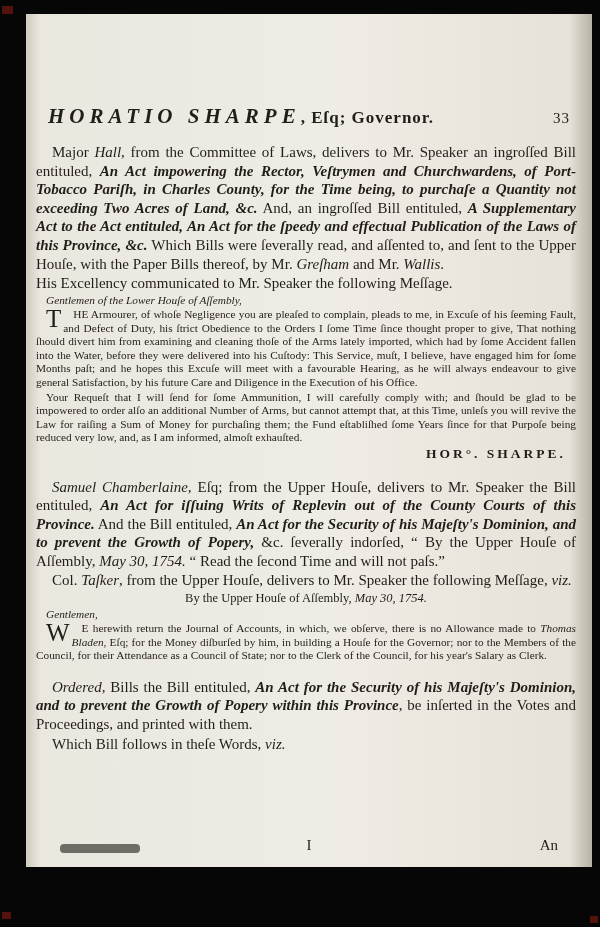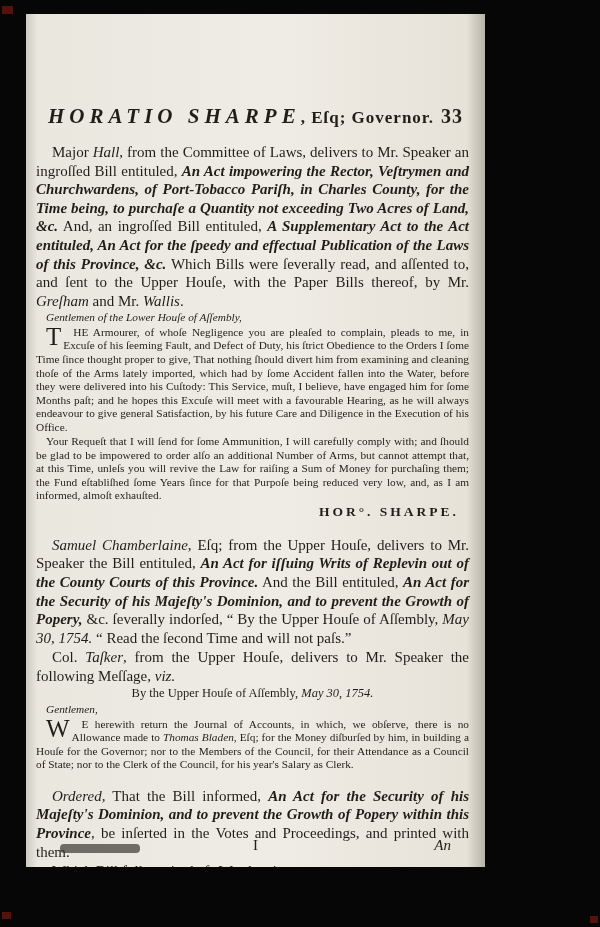--- a/index.html
+++ b/index.html
@@ -1,40 +1,40 @@
 <!DOCTYPE html>
 <html><head>
 <meta charset="utf-8">
 <style>
   html,body{margin:0;padding:0;background:#000;}
   .scan{position:relative;width:600px;height:927px;background:#060606;overflow:hidden;
         font-family:"Liberation Serif","DejaVu Serif",serif;}
-  .paper{position:absolute;left:26px;top:14px;width:459px;height:853px;
+  .paper{position:absolute;left:26px;top:14px;width:566px;height:853px;
          background:linear-gradient(90deg,#cfcabf 0,#eae7df 2.5%,#efece5 55%,#e6e2d8 96%,#b7b2a6 100%);
          color:#211e18;overflow:hidden;}
   .content{padding:90px 16px 0 10px;}
   .pghead{display:flex;align-items:baseline;justify-content:space-between;margin-bottom:14px;padding:0 6px 0 12px;}
   .pghead .title{font-style:italic;font-size:21px;letter-spacing:5px;font-weight:600;}
   .pghead .suffix{font-size:17px;letter-spacing:1px;font-weight:600;}
-  .pghead .pgnum{font-size:20px;letter-spacing:1px;font-weight:bold;}
+  .pghead .pgnum{font-size:15px;letter-spacing:1px;}
   .para{margin:1px 0;text-align:justify;font-size:15px;line-height:1.24;text-indent:16px;}
   .para.noindent{text-indent:0;}
   .para.small{font-size:11.3px;line-height:1.2;text-indent:10px;}
   .para.center{text-align:center;text-indent:0;}
   .para.right{text-align:right;text-indent:0;}
   .para.mt{margin-top:15px;}
   .para.smallish{font-size:12.5px;}
   .para.sharpe{font-size:13.5px;letter-spacing:3px;padding-right:10px;font-weight:600;}
   .para.signed{text-align:center;text-indent:0;padding-left:150px;}
   .it{font-style:italic;}
   .bld{font-weight:600;}
   .dropcap{float:left;font-size:25px;line-height:0.82;padding:1px 2px 0 0;font-style:normal;}
   .footerline{position:absolute;left:0;right:0;bottom:10px;height:20px;font-size:15px;}
   .sigmark{position:absolute;left:0;right:0;text-align:center;}
-  .catchword{position:absolute;right:34px;font-style:italic;}
+  .catchword{position:absolute;right:34px;}
   .corner-mark{position:absolute;background:#54120d;}
   .cm1{left:2px;top:6px;width:11px;height:8px;}
   .cm2{left:2px;bottom:8px;width:9px;height:7px;}
   .cm3{right:2px;bottom:4px;width:8px;height:7px;}
   .smudge{position:absolute;left:34px;bottom:14px;width:80px;height:9px;background:#3a3832;opacity:.7;border-radius:4px;}
 </style>
 </head>
 <body>
 
 <div class="scan">
@@ -47,30 +47,31 @@
 
       <div class="pghead">
         <span>
           <span class="title">HORATIO SHARPE</span><span class="suffix">, Eſq; Governor.</span>
         </span>
         <span class="pgnum">33</span>
       </div>
 
       <div>
           <p class="para"><span>Major </span><span class="it">Hall</span><span>, from the Committee of Laws, delivers to Mr. Speaker an ingroſſed Bill entituled, </span><span class="it bld">An Act impowering the Rector, Veſtrymen and Churchwardens, of Port-Tobacco Pariſh, in Charles County, for the Time being, to purchaſe a Quantity not exceeding Two Acres of Land, &amp;c.</span><span> And, an ingroſſed Bill entituled, </span><span class="it bld">A Supplementary Act to the Act entituled, An Act for the ſpeedy and effectual Publication of the Laws of this Province, &amp;c.</span><span> Which Bills were ſeverally read, and aſſented to, and ſent to the Upper Houſe, with the Paper Bills thereof, by Mr. </span><span class="it">Greſham</span><span> and Mr. </span><span class="it">Wallis</span><span>.</span></p>
+          <p class="para noindent"><span>His Excellency communicated to Mr. Speaker the following Meſſage.</span></p>
           <p class="para small"><span class="it">Gentlemen of the Lower Houſe of Aſſembly,</span></p>
           <p class="para small noindent"><span class="dropcap">T</span><span>HE Armourer, of whoſe Negligence you are pleaſed to complain, pleads to me, in Excuſe of his ſeeming Fault, and Defect of Duty, his ſtrict Obedience to the Orders I ſome Time ſince thought proper to give, That nothing ſhould divert him from examining and cleaning thoſe of the Arms lately imported, which had by ſome Accident fallen into the Water, before they were delivered into his Cuſtody: This Service, muſt, I believe, have engaged him for ſome Months paſt; and he hopes this Excuſe will meet with a favourable Hearing, as he will always endeavour to give general Satisfaction, by his future Care and Diligence in the Execution of his Office.</span></p>
           <p class="para small"><span>Your Requeſt that I will ſend for ſome Ammunition, I will carefully comply with; and ſhould be glad to be impowered to order alſo an additional Number of Arms, but cannot attempt that, at this Time, unleſs you will revive the Law for raiſing a Sum of Money for purchaſing them; the Fund eſtabliſhed ſome Years ſince for that Purpoſe being reduced very low, and, as I am informed, almoſt exhauſted.</span></p>
           <p class="para right sharpe"><span>HOR°. SHARPE.</span></p>
           <p class="para mt"><span class="it">Samuel Chamberlaine</span><span>, Eſq; from the Upper Houſe, delivers to Mr. Speaker the Bill entituled, </span><span class="it bld">An Act for iſſuing Writs of Replevin out of the County Courts of this Province.</span><span> And the Bill entituled, </span><span class="it bld">An Act for the Security of his Majeſty's Dominion, and to prevent the Growth of Popery,</span><span> &amp;c. ſeverally indorſed, “ By the Upper Houſe of Aſſembly, </span><span class="it">May 30, 1754.</span><span> “ Read the ſecond Time and will not paſs.”</span></p>
           <p class="para"><span>Col. </span><span class="it">Taſker</span><span>, from the Upper Houſe, delivers to Mr. Speaker the following Meſſage, </span><span class="it">viz.</span></p>
           <p class="para center smallish"><span>By the Upper Houſe of Aſſembly, </span><span class="it">May 30, 1754.</span></p>
           <p class="para small"><span class="it">Gentlemen,</span></p>
           <p class="para small noindent"><span class="dropcap">W</span><span>E herewith return the Journal of Accounts, in which, we obſerve, there is no Allowance made to </span><span class="it">Thomas Bladen</span><span>, Eſq; for the Money diſburſed by him, in building a Houſe for the Governor; nor to the Members of the Council, for their Attendance as a Council of State; nor to the Clerk of the Council, for his year's Salary as Clerk.</span></p>
-          <p class="para mt"><span class="it">Ordered,</span><span> That the Bill informed, </span><span class="it bld">An Act for the Security of his Majeſty's Dominion, and to prevent the Growth of Popery within this Province</span><span>, be inſerted in the Votes and Proceedings, and printed with them.</span></p>
+          <p class="para mt"><span class="it">Ordered,</span><span> Bills the Bill entituled, </span><span class="it bld">An Act for the Security of his Majeſty's Dominion, and to prevent the Growth of Popery within this Province</span><span>, be inſerted in the Votes and Proceedings, and printed with them.</span></p>
           <p class="para"><span>Which Bill follows in theſe Words, </span><span class="it">viz.</span></p>
         </div>
 
     </div>
 
     <div class="footerline">
       <span class="sigmark">I</span>
       <span class="catchword">An</span>
     </div>
     <div class="smudge"></div>

